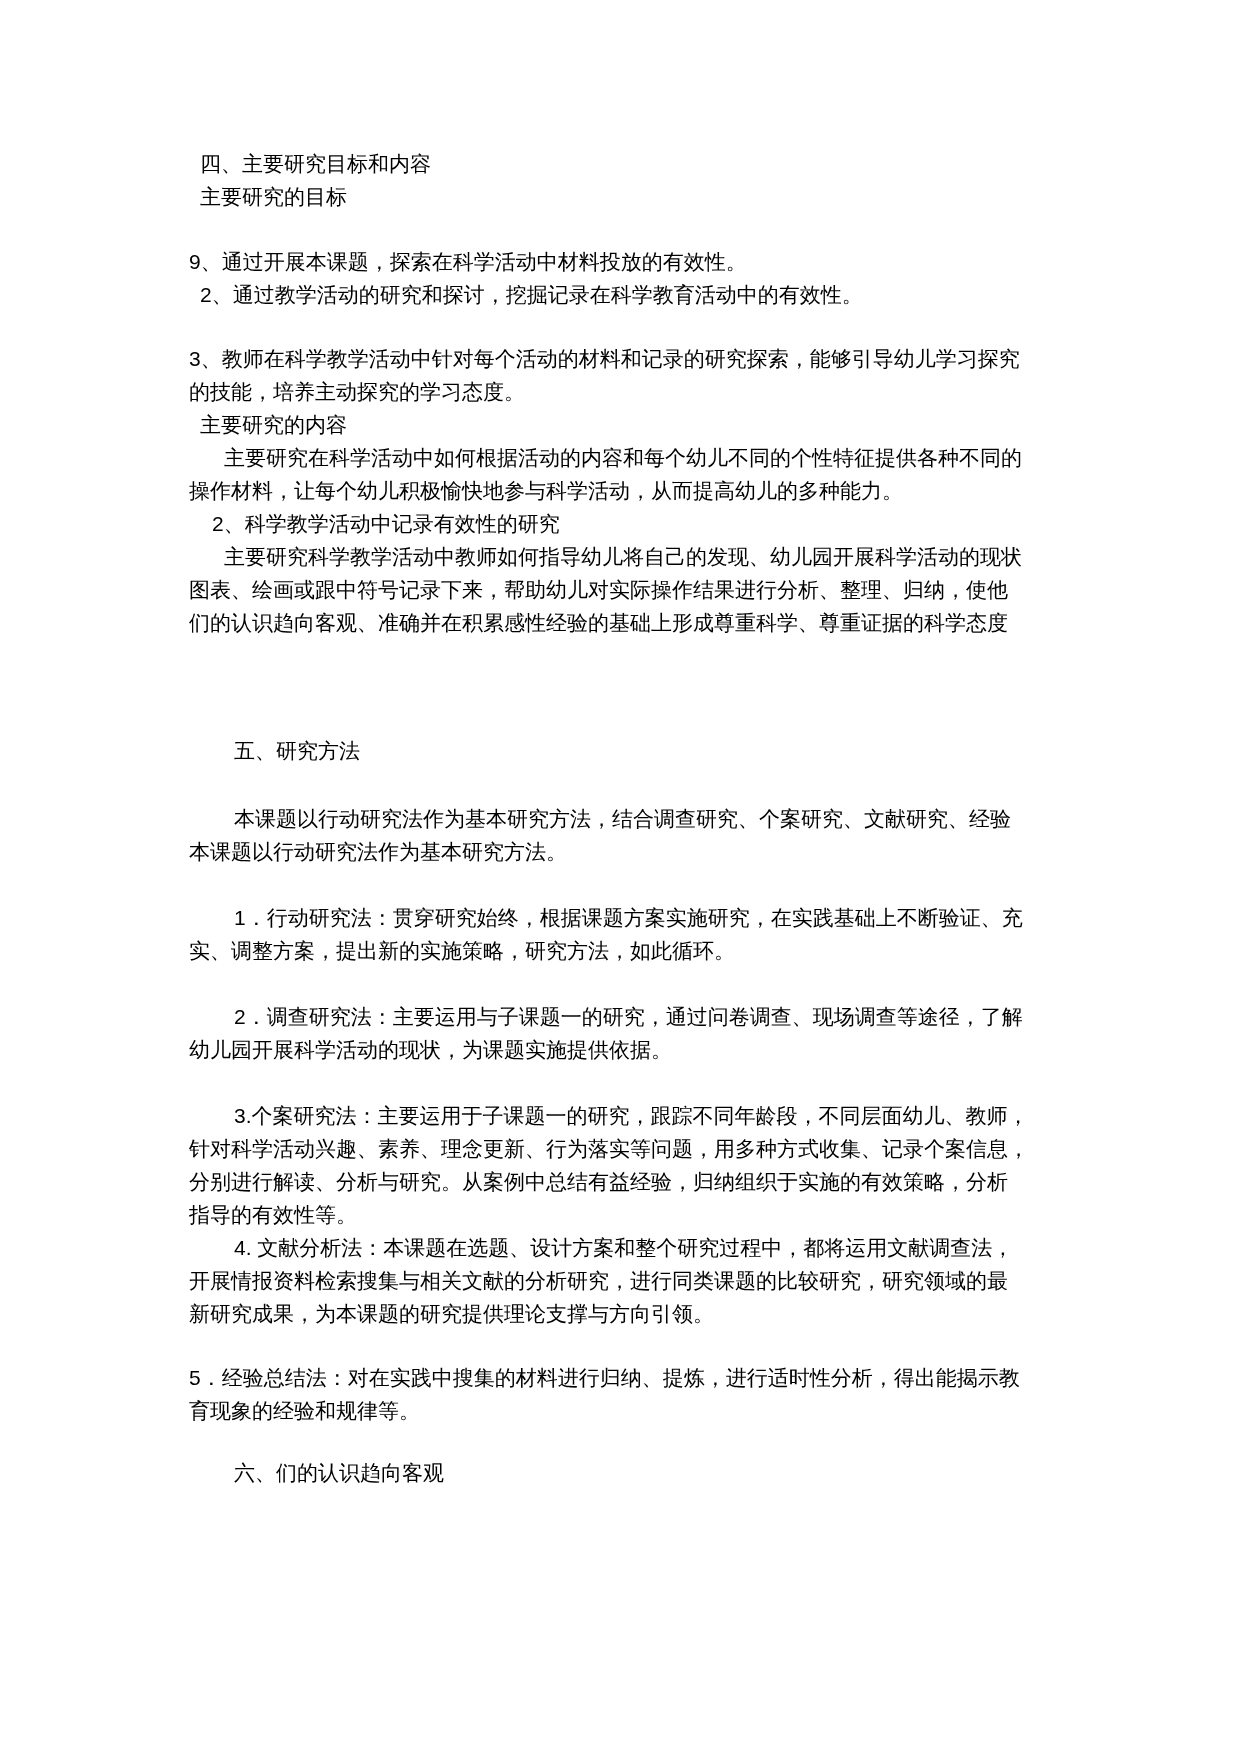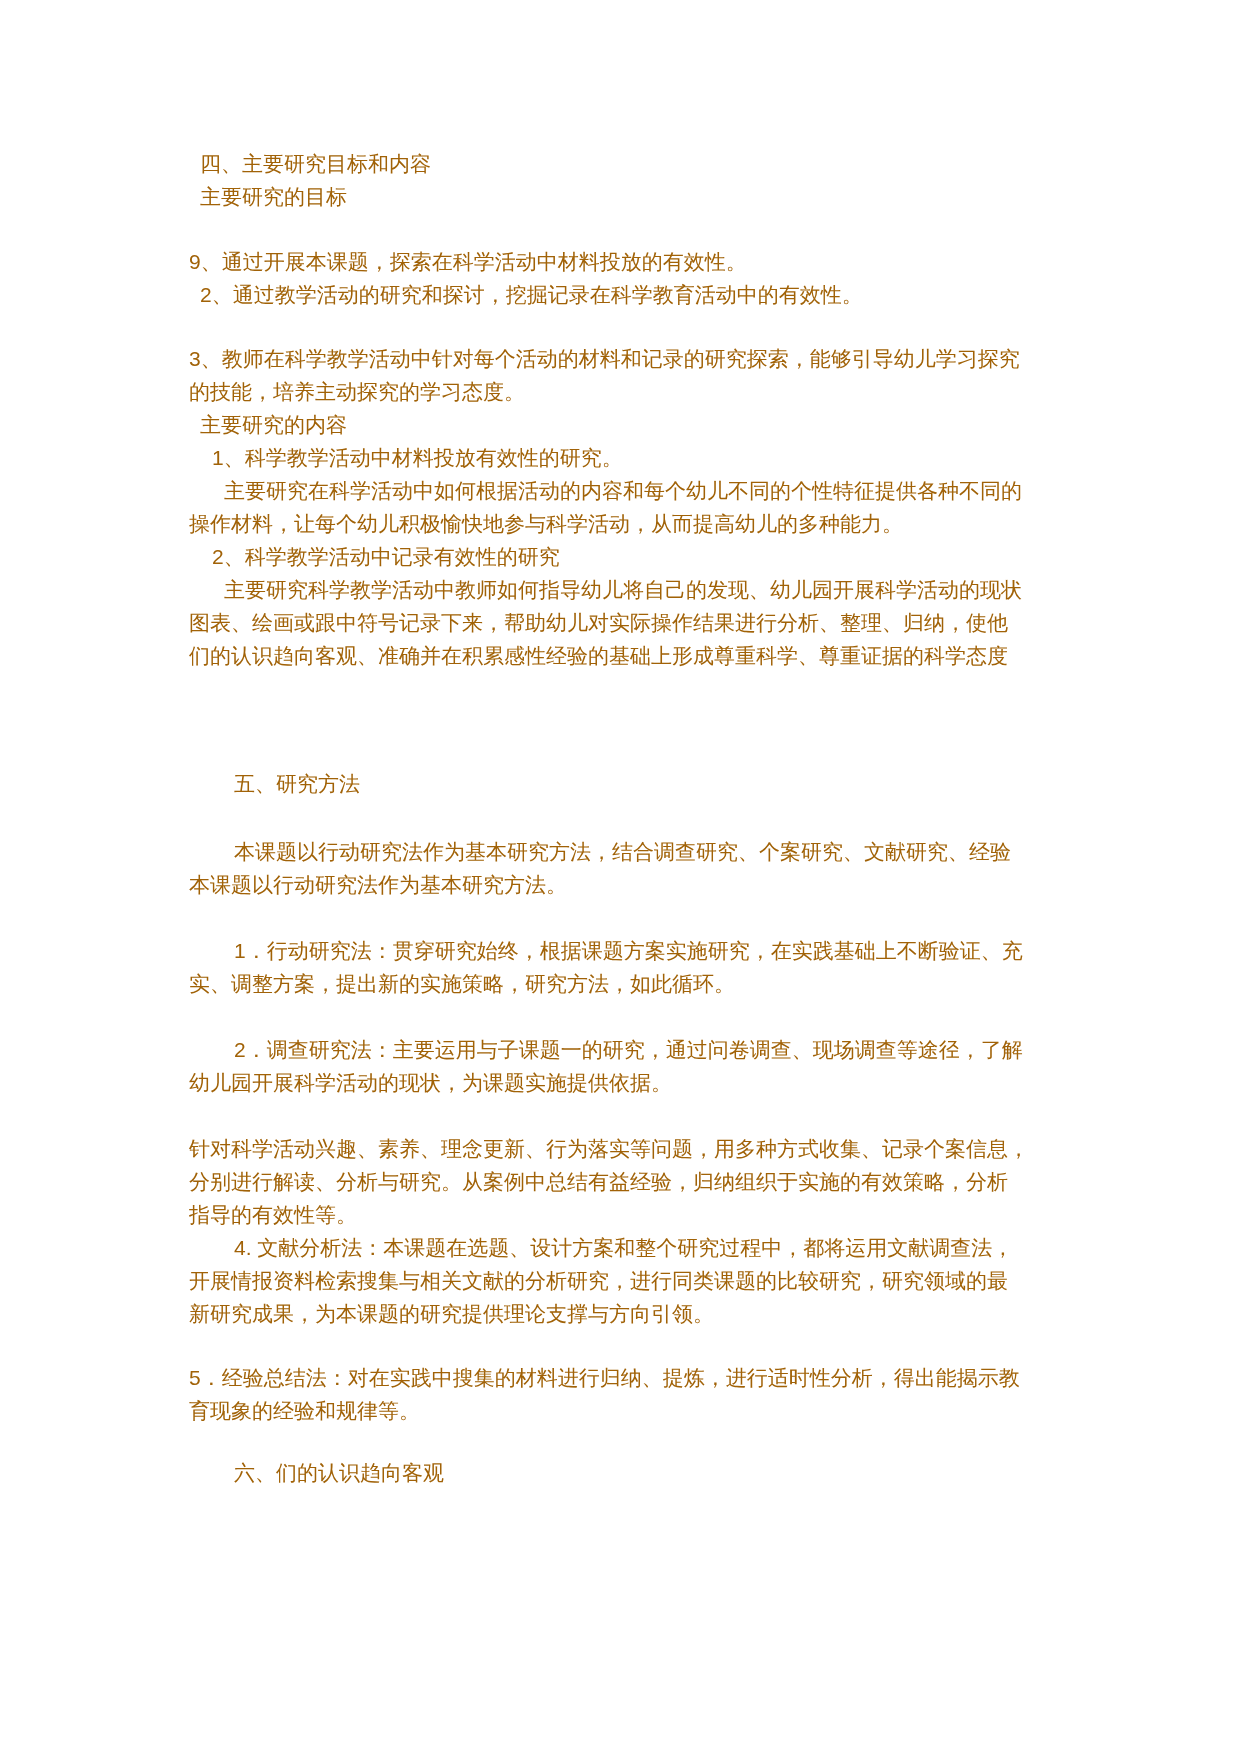--- a/index.html
+++ b/index.html
@@ -33,34 +33,33 @@
   .ind-0 { padding-left: 0; }
   .ind-1 { padding-left: 11px; }
   .ind-2 { padding-left: 23px; }
   .ind-3 { padding-left: 35px; }
   .ind-4 { padding-left: 45px; }
 </style>
 </head>
 <body>
 
 <div class="page">
-  <div style="color: #a16207;">
+  <div style="color: #000000;">
       <div class="block" style="margin-top: 0px;">
         <div class="line ind-1">四、主要研究目标和内容</div>
         <div class="line ind-1">主要研究的目标</div>
       </div>
       <div class="block" style="margin-top: 32px;">
         <div class="line ind-0">9、通过开展本课题，探索在科学活动中材料投放的有效性。</div>
         <div class="line ind-1">2、通过教学活动的研究和探讨，挖掘记录在科学教育活动中的有效性。</div>
       </div>
       <div class="block" style="margin-top: 31px;">
         <div class="line ind-0">3、教师在科学教学活动中针对每个活动的材料和记录的研究探索，能够引导幼儿学习探究</div>
         <div class="line ind-0">的技能，培养主动探究的学习态度。</div>
         <div class="line ind-1">主要研究的内容</div>
-        <div class="line ind-2">1、科学教学活动中材料投放有效性的研究。</div>
         <div class="line ind-3">主要研究在科学活动中如何根据活动的内容和每个幼儿不同的个性特征提供各种不同的</div>
         <div class="line ind-0">操作材料，让每个幼儿积极愉快地参与科学活动，从而提高幼儿的多种能力。</div>
         <div class="line ind-2">2、科学教学活动中记录有效性的研究</div>
         <div class="line ind-3">主要研究科学教学活动中教师如何指导幼儿将自己的发现、幼儿园开展科学活动的现状</div>
         <div class="line ind-0">图表、绘画或跟中符号记录下来，帮助幼儿对实际操作结果进行分析、整理、归纳，使他</div>
         <div class="line ind-0">们的认识趋向客观、准确并在积累感性经验的基础上形成尊重科学、尊重证据的科学态度</div>
       </div>
       <div class="block" style="margin-top: 95px;">
         <div class="line ind-4">五、研究方法</div>
       </div>
@@ -70,20 +69,21 @@
       </div>
       <div class="block" style="margin-top: 33px;">
         <div class="line ind-4">1．行动研究法：贯穿研究始终，根据课题方案实施研究，在实践基础上不断验证、充</div>
         <div class="line ind-0">实、调整方案，提出新的实施策略，研究方法，如此循环。</div>
       </div>
       <div class="block" style="margin-top: 33px;">
         <div class="line ind-4">2．调查研究法：主要运用与子课题一的研究，通过问卷调查、现场调查等途径，了解</div>
         <div class="line ind-0">幼儿园开展科学活动的现状，为课题实施提供依据。</div>
       </div>
       <div class="block" style="margin-top: 33px;">
+        <div class="line ind-4">3.个案研究法：主要运用于子课题一的研究，跟踪不同年龄段，不同层面幼儿、教师，</div>
         <div class="line ind-0">针对科学活动兴趣、素养、理念更新、行为落实等问题，用多种方式收集、记录个案信息，</div>
         <div class="line ind-0">分别进行解读、分析与研究。从案例中总结有益经验，归纳组织于实施的有效策略，分析</div>
         <div class="line ind-0">指导的有效性等。</div>
       </div>
       <div class="block" style="">
         <div class="line ind-4">4. 文献分析法：本课题在选题、设计方案和整个研究过程中，都将运用文献调查法，</div>
         <div class="line ind-0">开展情报资料检索搜集与相关文献的分析研究，进行同类课题的比较研究，研究领域的最</div>
         <div class="line ind-0">新研究成果，为本课题的研究提供理论支撑与方向引领。</div>
       </div>
       <div class="block" style="margin-top: 31px;">

